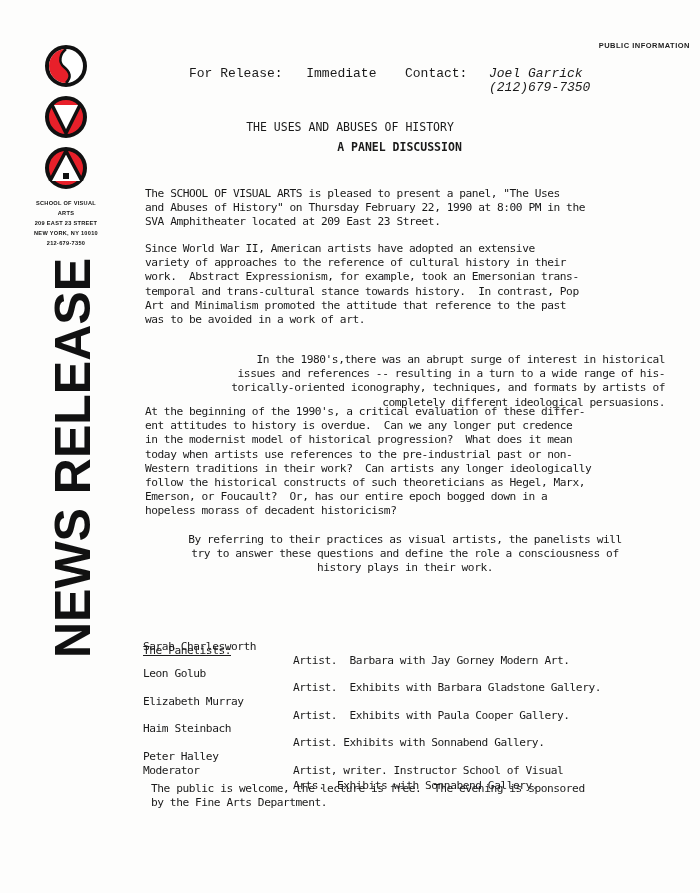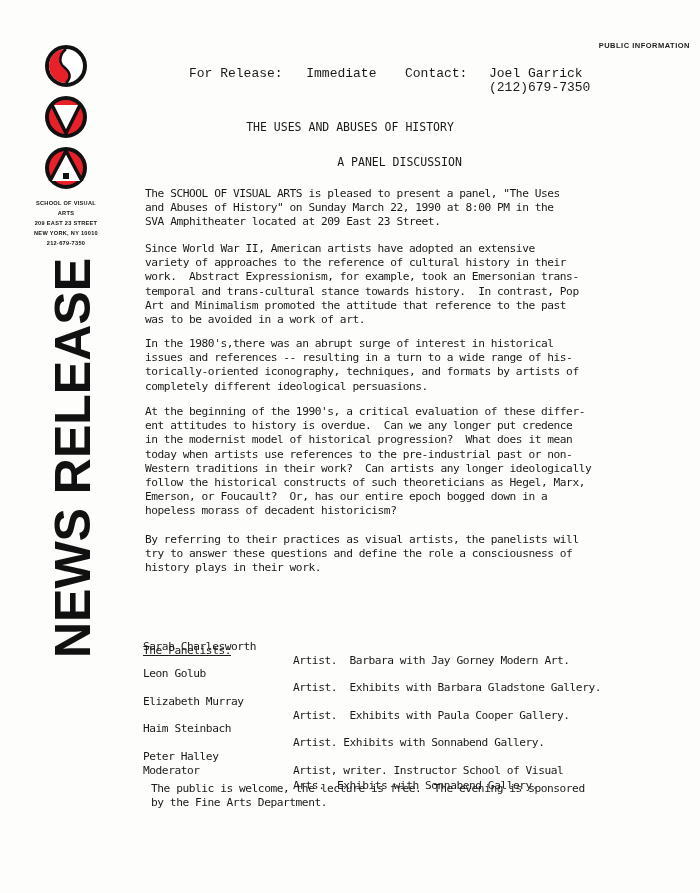--- a/index.html
+++ b/index.html
@@ -75,50 +75,50 @@
 </div>
 
 <div class="public-info">PUBLIC INFORMATION</div>
 
 <div class="header-line mono" style="left:150px;margin-left:39px;">
   <span>For Release:</span>
   <span style="display:inline-block;width:8px"></span>
   <span>Immediate</span>
 </div>
 <div class="header-line mono" style="left:405px;">Contact:</div>
-<div class="header-line mono" style="left:489px;">
+<div class="header-line mono" style="left:489px;font-style:italic;">
   <div>Joel Garrick</div>
   <div>(212)679-7350</div>
 </div>
 
 <div class="title narrow" style="top:120px; box-sizing:border-box;">THE USES AND ABUSES OF HISTORY</div>
-<div class="title narrow" style="top:155px; padding-left:99px; box-sizing:border-box;">A PANEL DISCUSSION</div>
+<div class="title narrow" style="top:140px; padding-left:99px; box-sizing:border-box;font-weight:bold;">A PANEL DISCUSSION</div>
 
 <p class="body-text" style="top:187px;">The SCHOOL OF VISUAL ARTS is pleased to present a panel, "The Uses
-and Abuses of History" on Sunday March 22, 1990 at 8:00 PM in the
+and Abuses of History" on Thursday February 22, 1990 at 8:00 PM in the
 SVA Amphitheater located at 209 East 23 Street.</p>
 <p class="body-text" style="top:242px;">Since World War II, American artists have adopted an extensive
 variety of approaches to the reference of cultural history in their
 work.  Abstract Expressionism, for example, took an Emersonian trans-
 temporal and trans-cultural stance towards history.  In contrast, Pop
 Art and Minimalism promoted the attitude that reference to the past
 was to be avoided in a work of art.</p>
-<p class="body-text" style="top:337px;">In the 1980's,there was an abrupt surge of interest in historical
+<p class="body-text" style="top:353px;text-align:right;">In the 1980's,there was an abrupt surge of interest in historical
 issues and references -- resulting in a turn to a wide range of his-
 torically-oriented iconography, techniques, and formats by artists of
 completely different ideological persuasions.</p>
 <p class="body-text" style="top:405px;">At the beginning of the 1990's, a critical evaluation of these differ-
 ent attitudes to history is overdue.  Can we any longer put credence
 in the modernist model of historical progression?  What does it mean
 today when artists use references to the pre-industrial past or non-
 Western traditions in their work?  Can artists any longer ideologically
 follow the historical constructs of such theoreticians as Hegel, Marx,
 Emerson, or Foucault?  Or, has our entire epoch bogged down in a
 hopeless morass of decadent historicism?</p>
-<p class="body-text" style="top:533px;">By referring to their practices as visual artists, the panelists will
+<p class="body-text" style="top:533px;text-align:center;">By referring to their practices as visual artists, the panelists will
 try to answer these questions and define the role a consciousness of
 history plays in their work.</p>
 
 <div class="panel-row underline" style="top:600px;">The Panelists:</div>
 
 <div class="panel-row" style="top:626px;">
   <span class="panel-name">Sarah Charlesworth</span>
   <span class="panel-desc">Artist.  Barbara with Jay Gorney Modern Art.</span>
 </div>
 <div class="panel-row" style="top:653px;">

